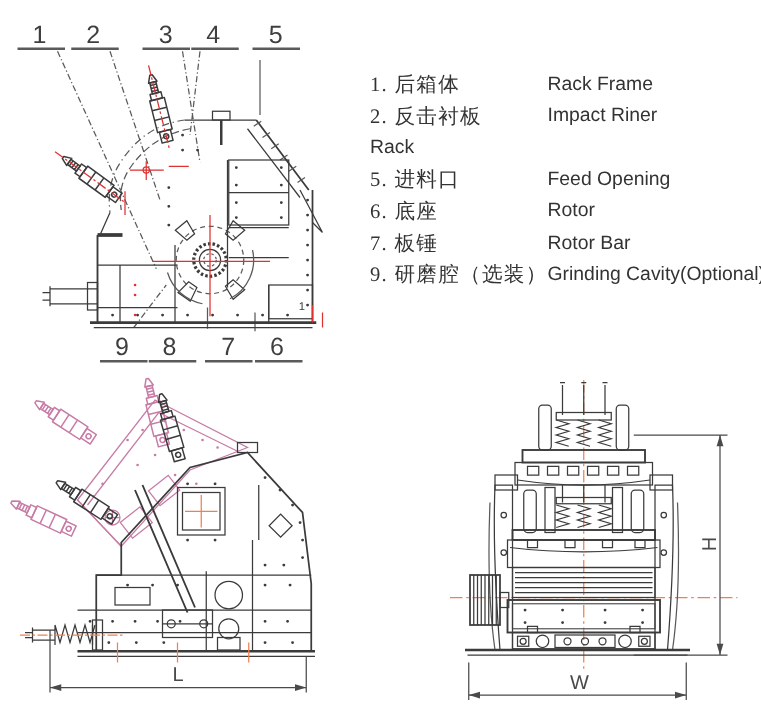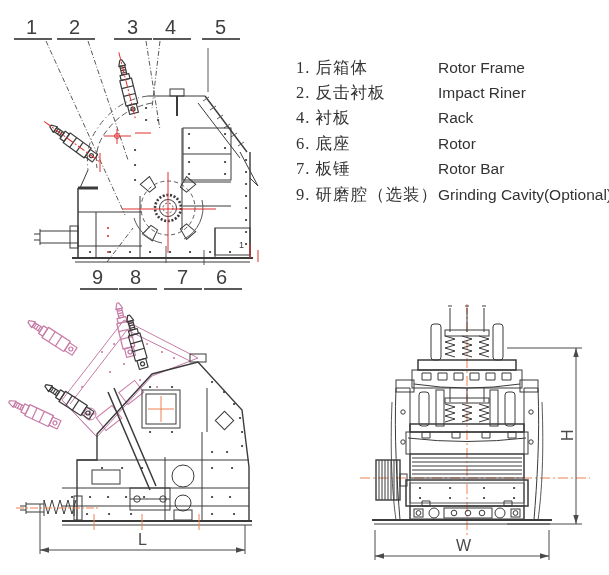--- a/index.html
+++ b/index.html
@@ -128,29 +128,32 @@
       <path class="red" d="M104,136 H131 M117,129 V144"></path>
         <circle class="red" cx="117" cy="136" r="2.5"></circle>
       <path class="red" d="M135,133 H151 M100,153 V172 M250,244 V258 M258,250 V262"></path>
       <path class="red" stroke-width="2" d="M108,228h.1M108,236h.1M108,252h.1" stroke-linecap="round"></path>
     </g>
   </svg>
 
   <div id="legend">
     <div class="legend-row">
       <span class="legend-zh"><span>1.</span>&nbsp;<span>后箱体</span></span>
-      <span class="legend-en">Rotor Frame</span>
+      <span class="legend-en">Rack Frame</span>
       </div>
     <div class="legend-row">
       <span class="legend-zh"><span>2.</span>&nbsp;<span>反击衬板</span></span>
       <span class="legend-en">Impact Riner</span>
       </div>
     <div class="legend-row">
-      <span class="legend-zh"><span>4.</span>&nbsp;<span>衬板</span></span>
       <span class="legend-en">Rack</span>
+      </div>
+    <div class="legend-row">
+      <span class="legend-zh"><span>5.</span>&nbsp;<span>进料口</span></span>
+      <span class="legend-en">Feed Opening</span>
       </div>
     <div class="legend-row">
       <span class="legend-zh"><span>6.</span>&nbsp;<span>底座</span></span>
       <span class="legend-en">Rotor</span>
       </div>
     <div class="legend-row">
       <span class="legend-zh"><span>7.</span>&nbsp;<span>板锤</span></span>
       <span class="legend-en">Rotor Bar</span>
       </div>
     <div class="legend-row">

